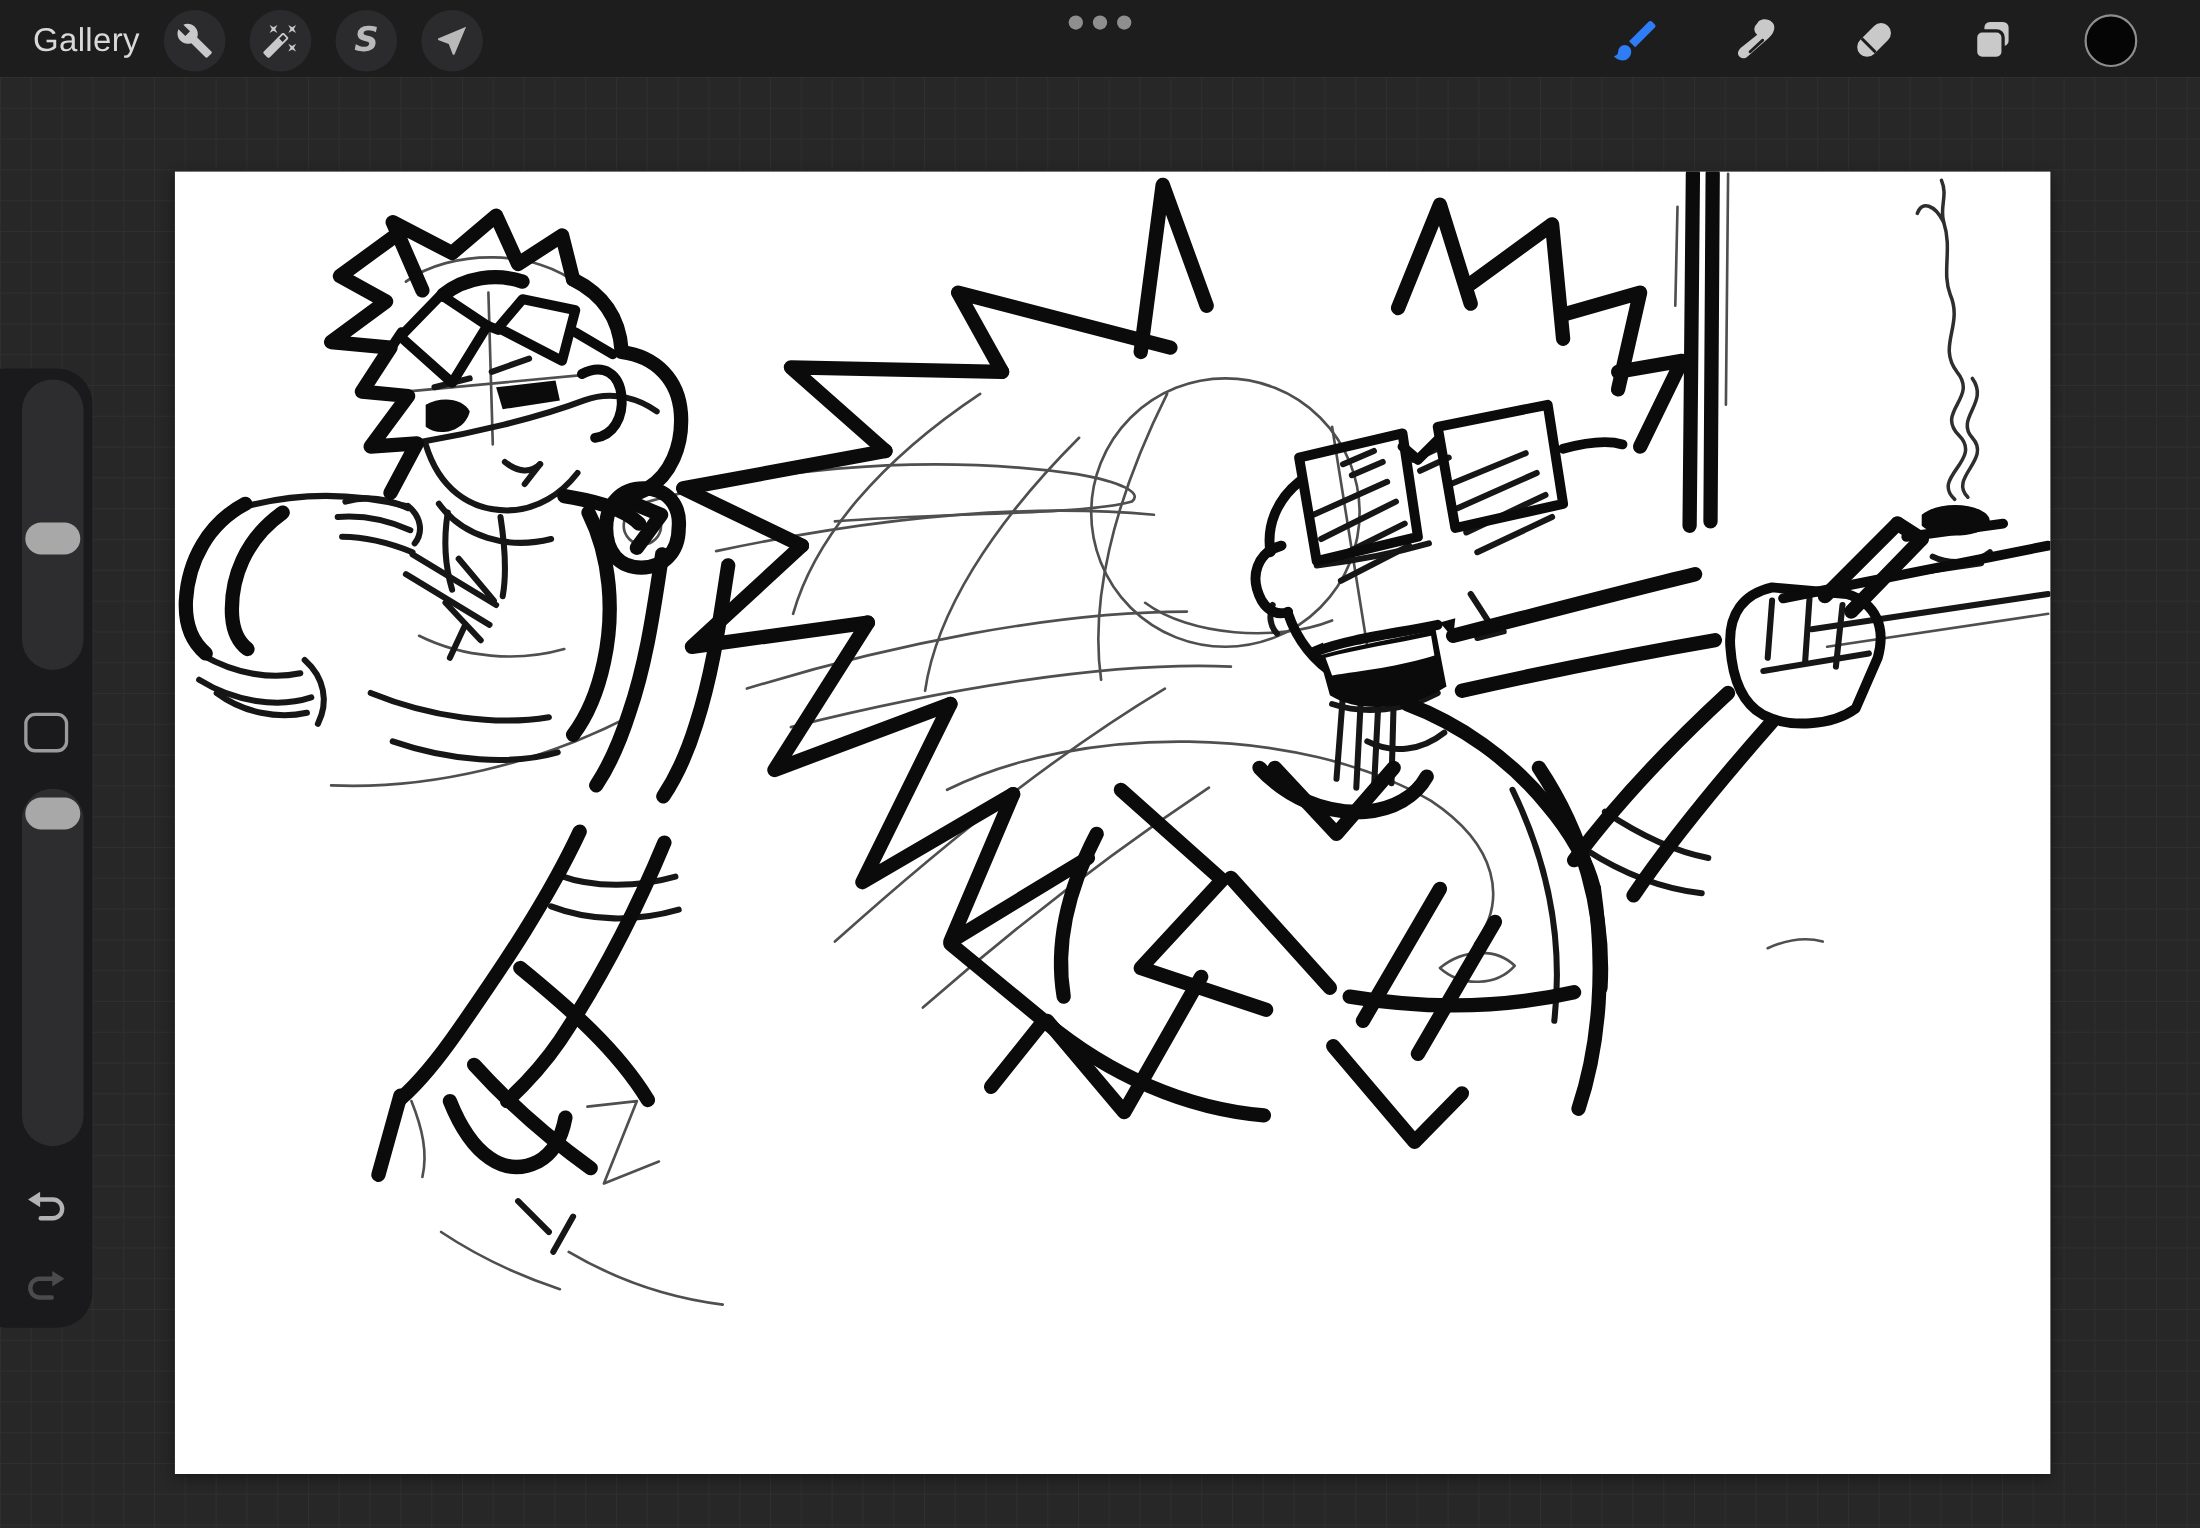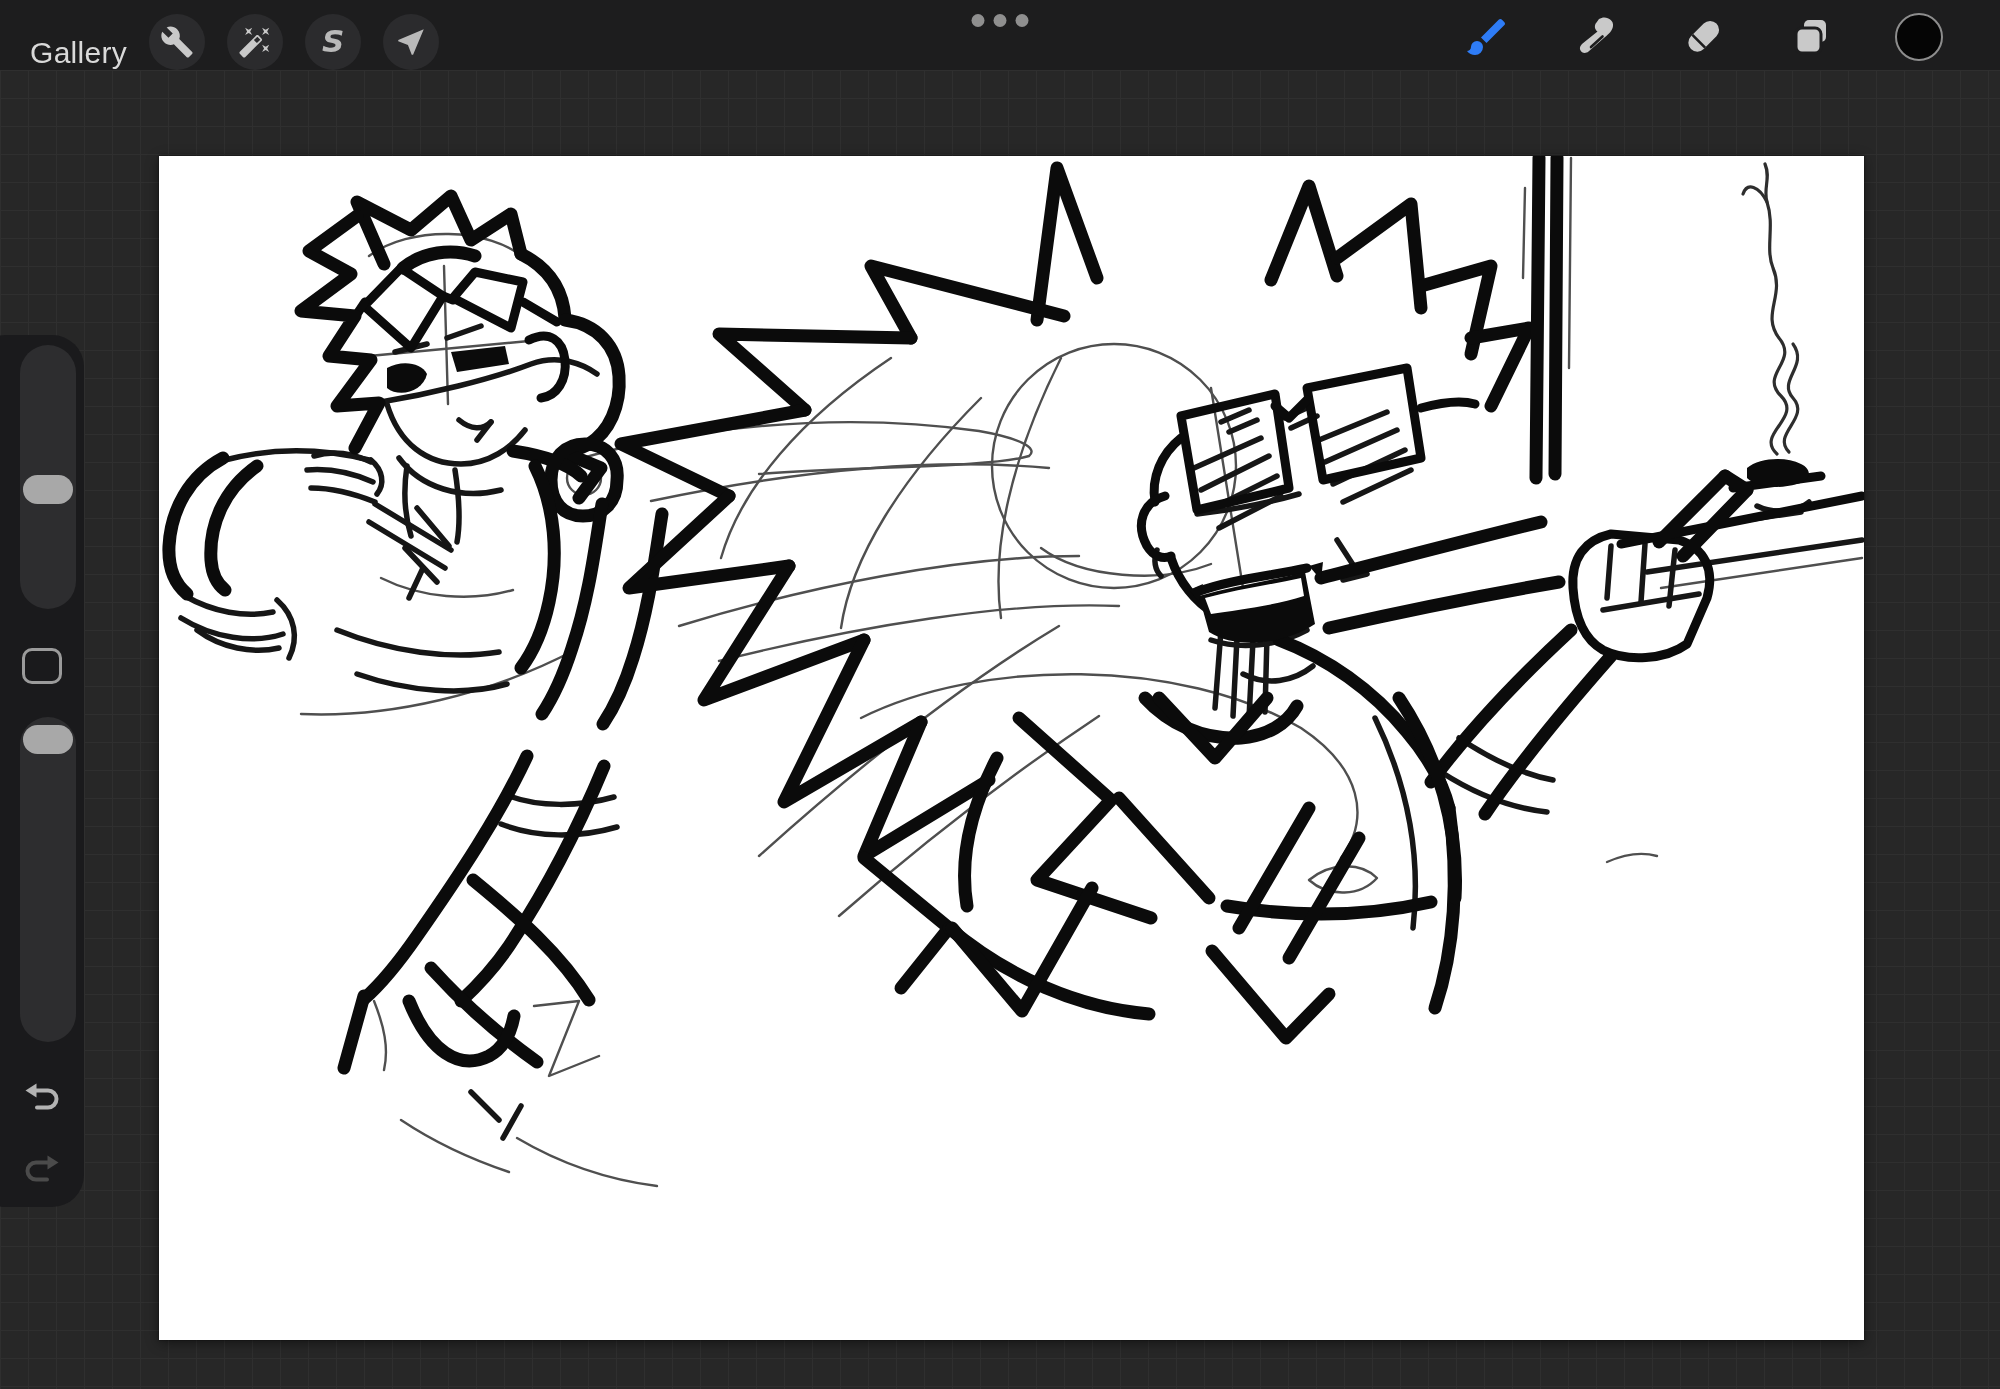--- a/index.html
+++ b/index.html
@@ -19,21 +19,21 @@
     background-size:28px 28px;
     background-position:0 70px;
   }
   
   .topbar{
     position:absolute;left:0;top:0;width:2000px;height:70px;
     background:#1d1d1e;z-index:30;
   }
   .topbar-left{
     position:absolute;left:30px;top:0;height:70px;
-    display:flex;align-items:flex-end;gap:22px;padding-top:4px;box-sizing:border-box;
+    display:flex;align-items:center;gap:22px;padding-top:4px;box-sizing:border-box;
   }
   .gallery{
     color:#d9d9d9;font-size:30px;letter-spacing:.3px;cursor:default;
   }
   .tool-circle{
     width:56px;height:56px;border-radius:50%;background:#2b2b2d;
     display:flex;align-items:center;justify-content:center;flex:0 0 auto;
   }
   .tool-circle svg{display:block;}
   .sel-glyph{

